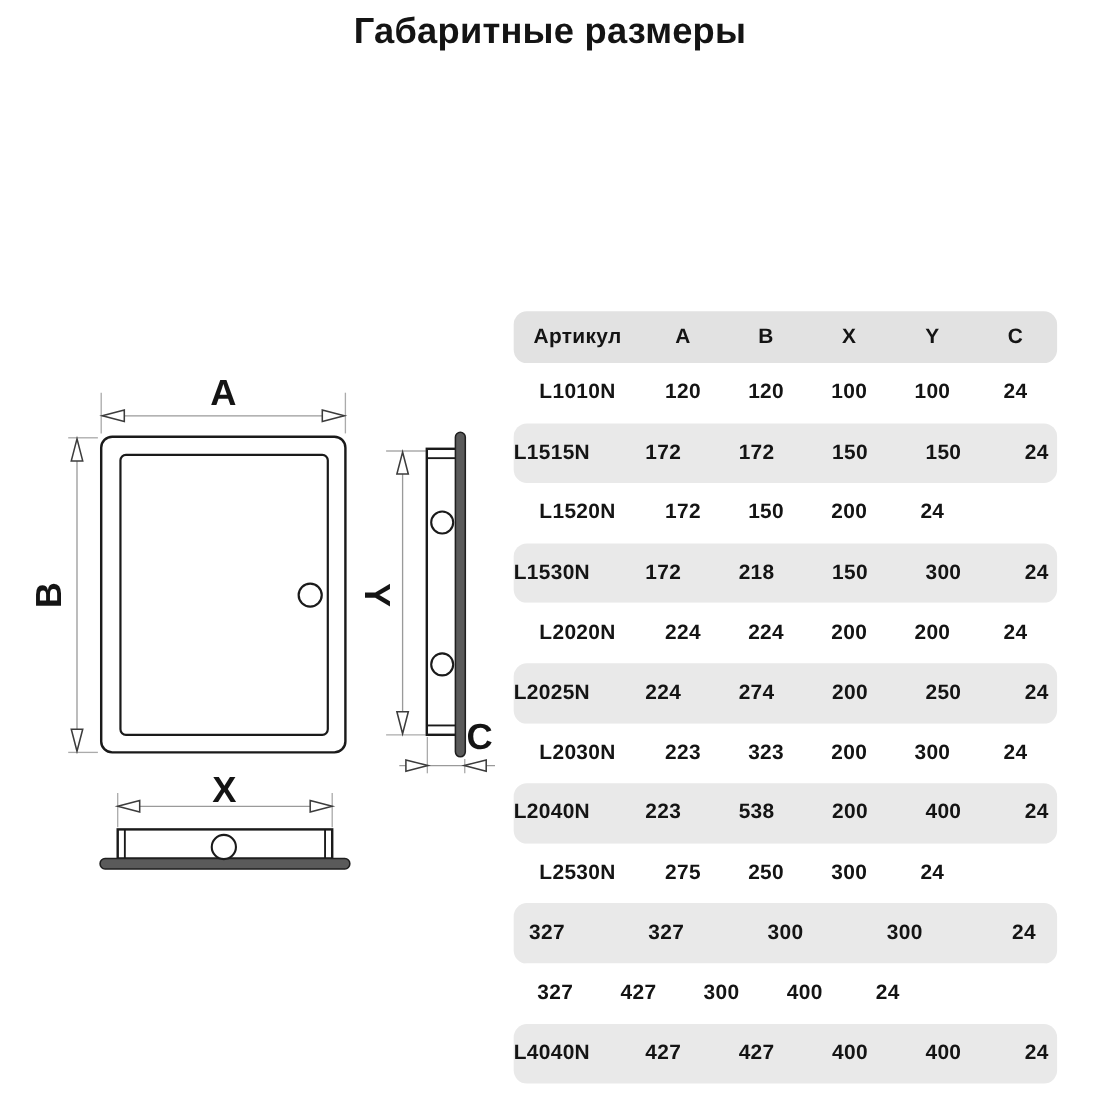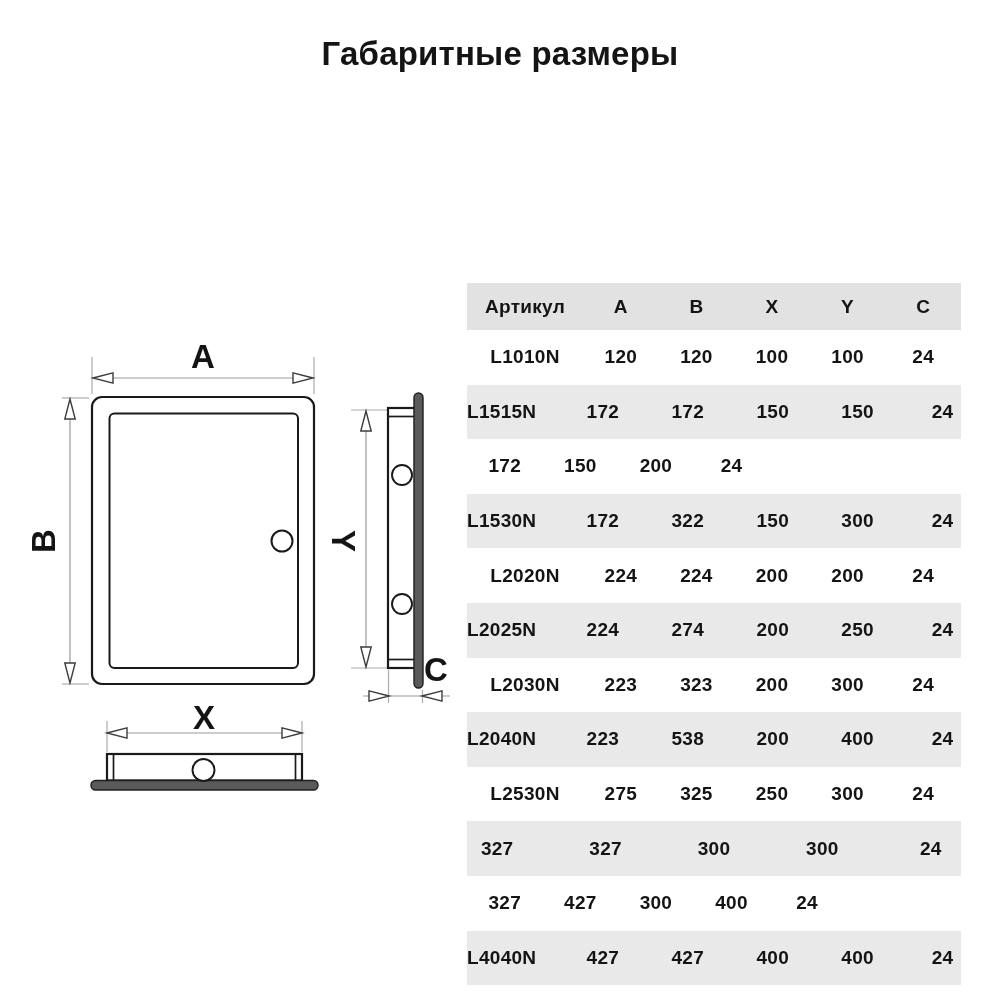--- a/index.html
+++ b/index.html
@@ -4,37 +4,37 @@
 <style>
   html,body { margin:0; padding:0; }
   body {
     width:1000px; height:1000px; position:relative;
     background:#ffffff; overflow:hidden;
     font-family:"Liberation Sans", sans-serif;
   }
   .title {
     position:absolute; top:9px; left:0; width:1000px;
     text-align:center; font-size:33px; font-weight:700;
-    color:#141414; letter-spacing:0.2px;margin-top:26px;
+    color:#141414; letter-spacing:0.2px;
   }
   
   .drawing { position:absolute; left:0; top:320px; }
   .obj   { fill:#ffffff; stroke:#1a1a1a; stroke-width:2.2; }
   .objln { fill:none; stroke:#1a1a1a; stroke-width:1.7; }
   .plate { fill:#5a5a5a; stroke:#1f1f1f; stroke-width:1.4; }
   .ext   { stroke:#ababab; stroke-width:1.2; fill:none; }
   .dim   { stroke:#9a9a9a; stroke-width:1.2; fill:none; }
   .arrow { fill:#ffffff; stroke:#3c3c3c; stroke-width:1.4; stroke-linejoin:miter; }
   .dlabel{ font-family:"Liberation Sans", sans-serif; font-size:33px; font-weight:700; fill:#141414; }
   
   .dims-table {
     position:absolute; left:467px; top:283px; width:494px;
     color:#141414;
   }
-  .t-row { display:flex; height:54.6px; background:#ffffff; }
+  .t-row { display:flex; height:54.6px; background:#ffffff;border-radius:12px; }
   .t-row.t-header { height:47px; background:var(--header-bg,#e2e2e2); }
   .t-row.stripe { background:var(--stripe-bg,#e9e9e9);gap:48px; }
   .t-cell {
     display:flex; align-items:center; justify-content:center;
     font-weight:700; font-size:19px; letter-spacing:0.3px;
   }
   .c-art { width:23.5%; }
   .c-val { width:15.3%; }
 </style>
 </head>
@@ -134,29 +134,30 @@
       </div>
       <div class="t-row stripe">
         <div class="t-cell c-art">L1515N</div>
         <div class="t-cell c-val">172</div>
         <div class="t-cell c-val">172</div>
         <div class="t-cell c-val">150</div>
         <div class="t-cell c-val">150</div>
         <div class="t-cell c-val">24</div>
       </div>
       <div class="t-row">
+        <div class="t-cell c-art">L1520N</div>
         <div class="t-cell c-val">172</div>
         <div class="t-cell c-val">150</div>
         <div class="t-cell c-val">200</div>
         <div class="t-cell c-val">24</div>
       </div>
       <div class="t-row stripe">
         <div class="t-cell c-art">L1530N</div>
         <div class="t-cell c-val">172</div>
-        <div class="t-cell c-val">322</div>
+        <div class="t-cell c-val">218</div>
         <div class="t-cell c-val">150</div>
         <div class="t-cell c-val">300</div>
         <div class="t-cell c-val">24</div>
       </div>
       <div class="t-row">
         <div class="t-cell c-art">L2020N</div>
         <div class="t-cell c-val">224</div>
         <div class="t-cell c-val">224</div>
         <div class="t-cell c-val">200</div>
         <div class="t-cell c-val">200</div>
@@ -182,21 +183,20 @@
         <div class="t-cell c-art">L2040N</div>
         <div class="t-cell c-val">223</div>
         <div class="t-cell c-val">538</div>
         <div class="t-cell c-val">200</div>
         <div class="t-cell c-val">400</div>
         <div class="t-cell c-val">24</div>
       </div>
       <div class="t-row">
         <div class="t-cell c-art">L2530N</div>
         <div class="t-cell c-val">275</div>
-        <div class="t-cell c-val">325</div>
         <div class="t-cell c-val">250</div>
         <div class="t-cell c-val">300</div>
         <div class="t-cell c-val">24</div>
       </div>
       <div class="t-row stripe">
         <div class="t-cell c-val">327</div>
         <div class="t-cell c-val">327</div>
         <div class="t-cell c-val">300</div>
         <div class="t-cell c-val">300</div>
         <div class="t-cell c-val">24</div>

